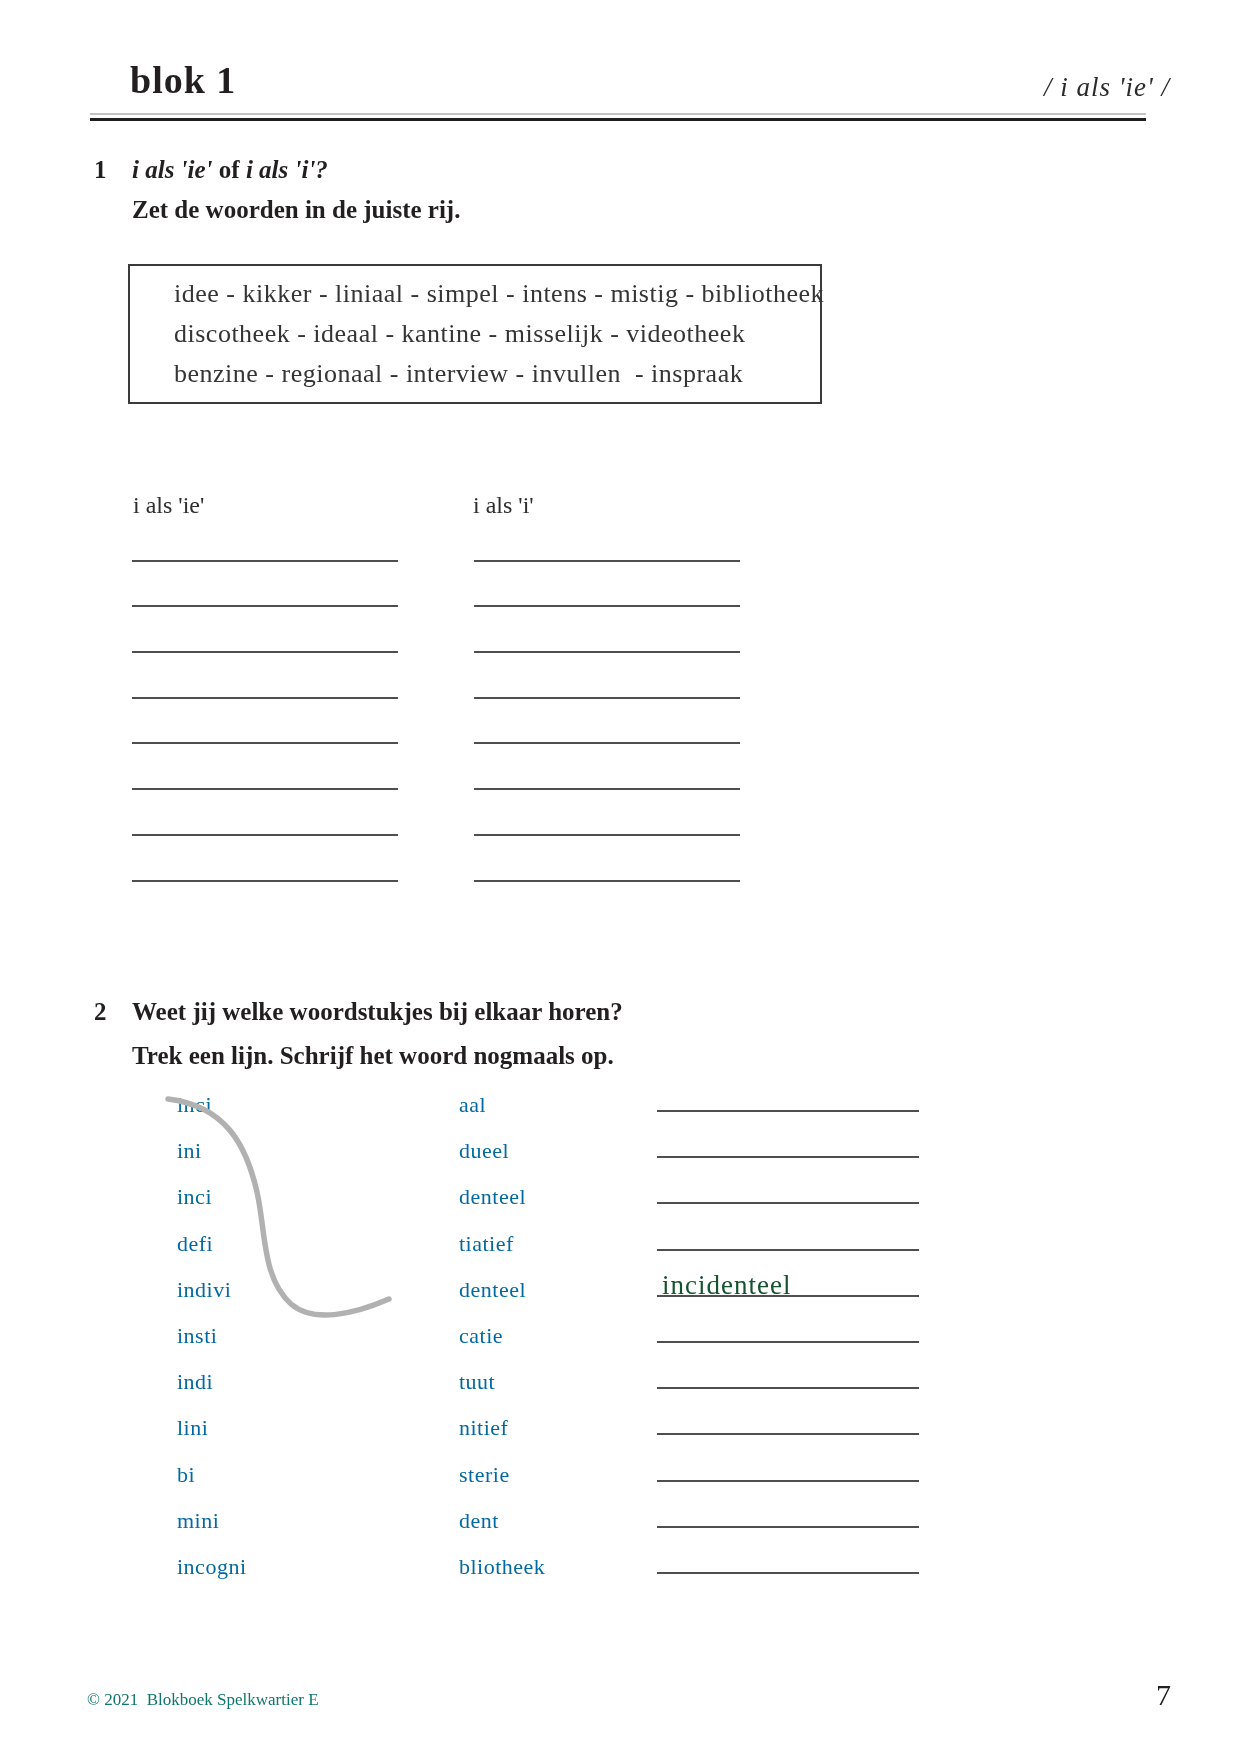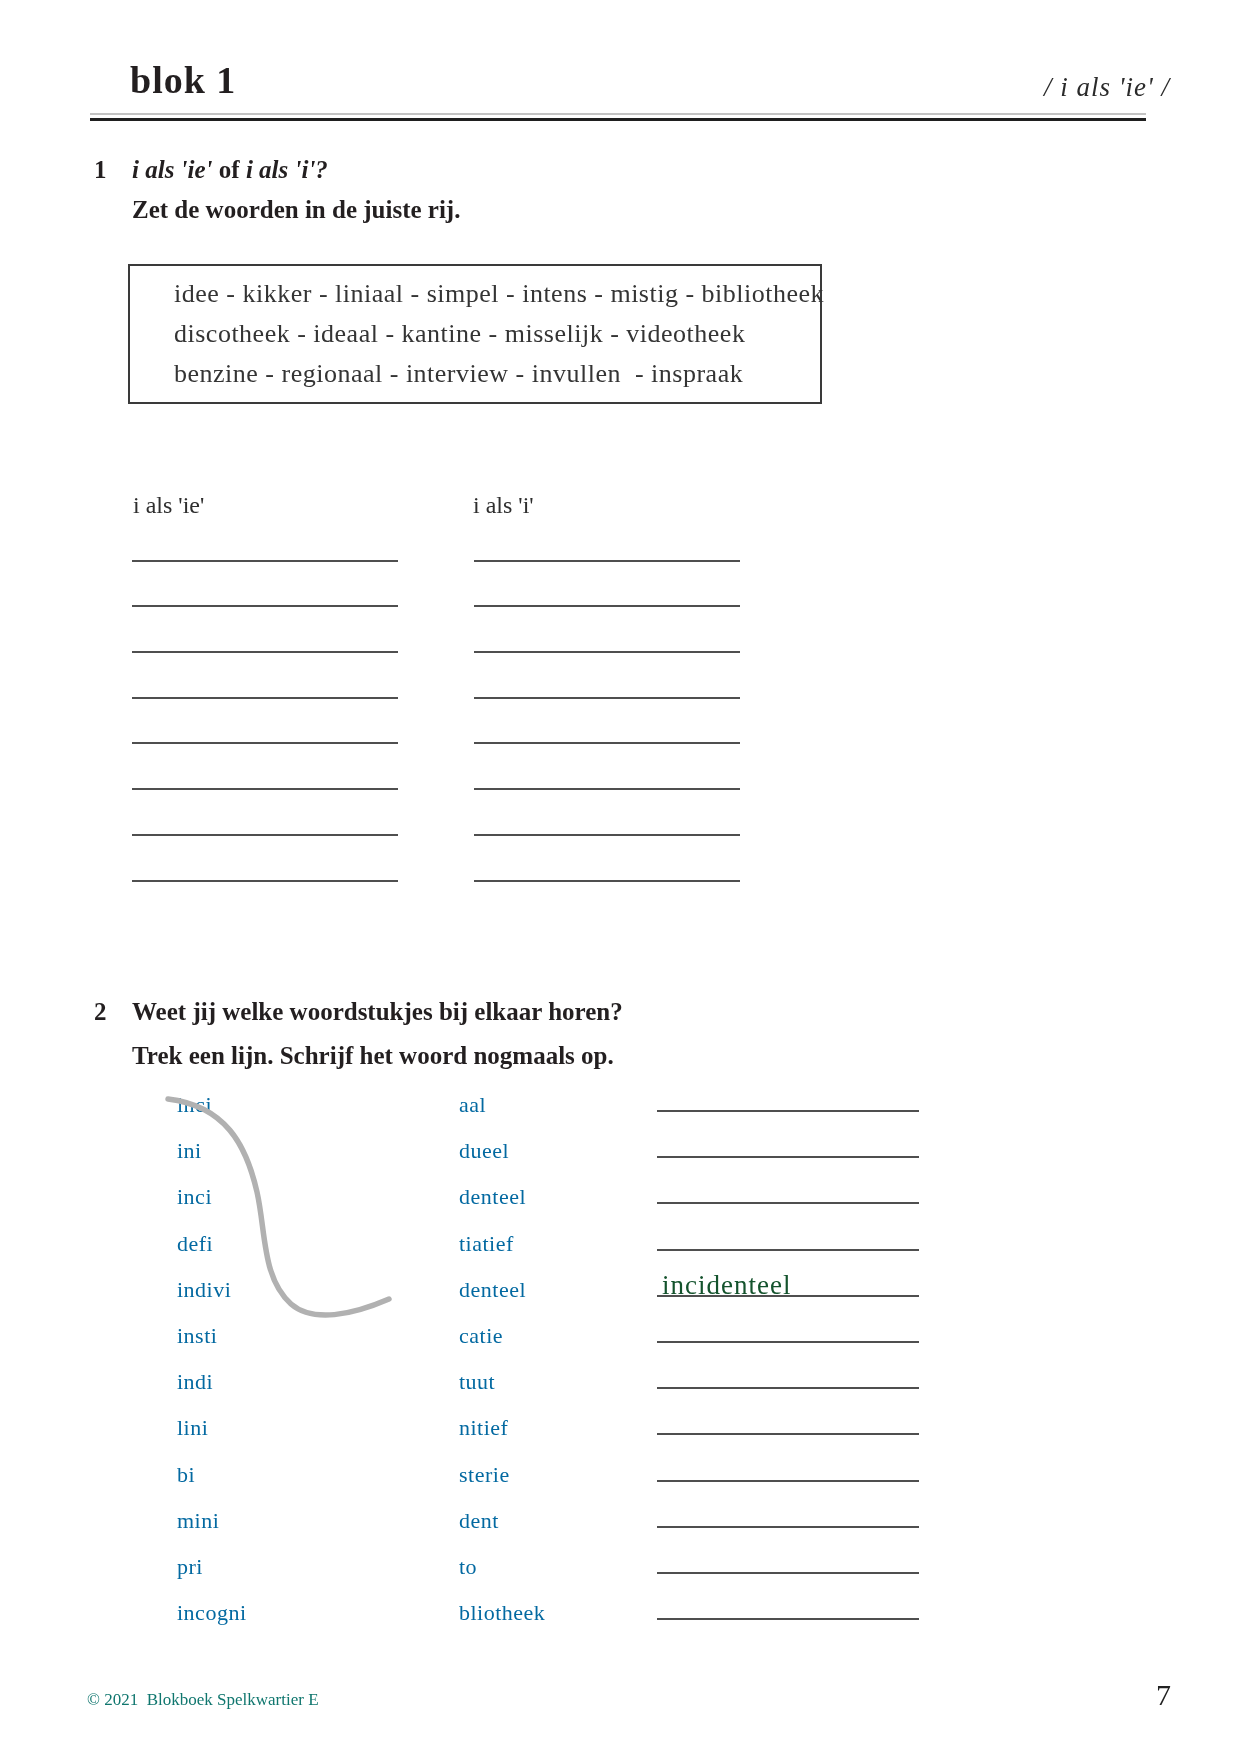--- a/index.html
+++ b/index.html
@@ -166,25 +166,20 @@
         <span class="ex2-left">bi</span>
         <span class="ex2-mid">sterie</span>
         <div class="ex2-answer"></div>
       </div>
       <div class="ex2-row">
         <span class="ex2-left">mini</span>
         <span class="ex2-mid">dent</span>
         <div class="ex2-answer"></div>
       </div>
       <div class="ex2-row">
-        <span class="ex2-left">pri</span>
-        <span class="ex2-mid">to</span>
-        <div class="ex2-answer"></div>
-      </div>
-      <div class="ex2-row">
         <span class="ex2-left">incogni</span>
         <span class="ex2-mid">bliotheek</span>
         <div class="ex2-answer"></div>
       </div>
     </div>
 
   <svg class="abs curve-overlay" viewBox="0 0 1240 1754">
     <path d="M 168 1099 C 225 1106 246 1144 257 1192 C 266 1232 262 1278 291 1304 C 313 1323 352 1315 389 1299" fill="none" stroke="#b1b1b1" stroke-width="5.5" stroke-linecap="round"></path>
   </svg>
 

